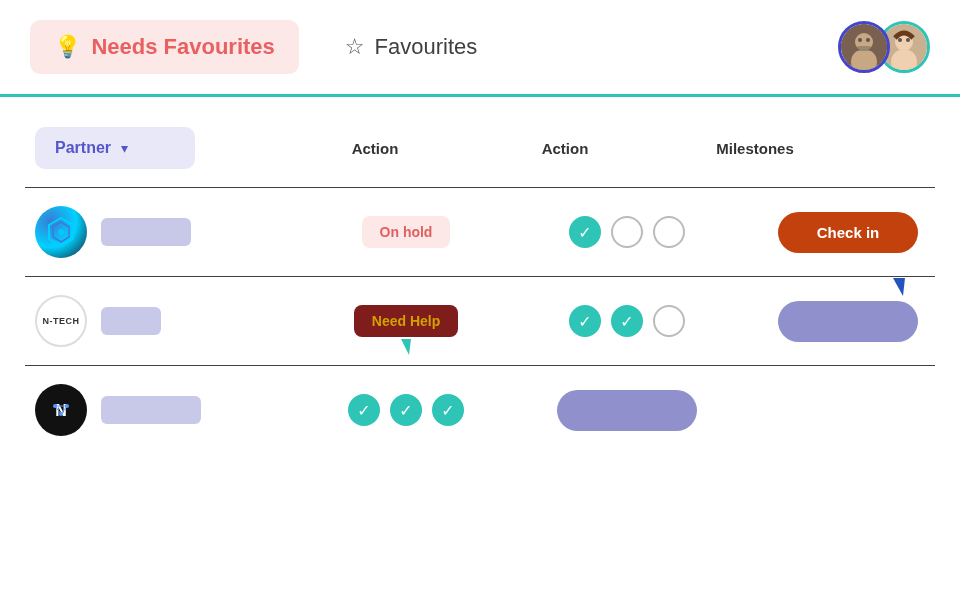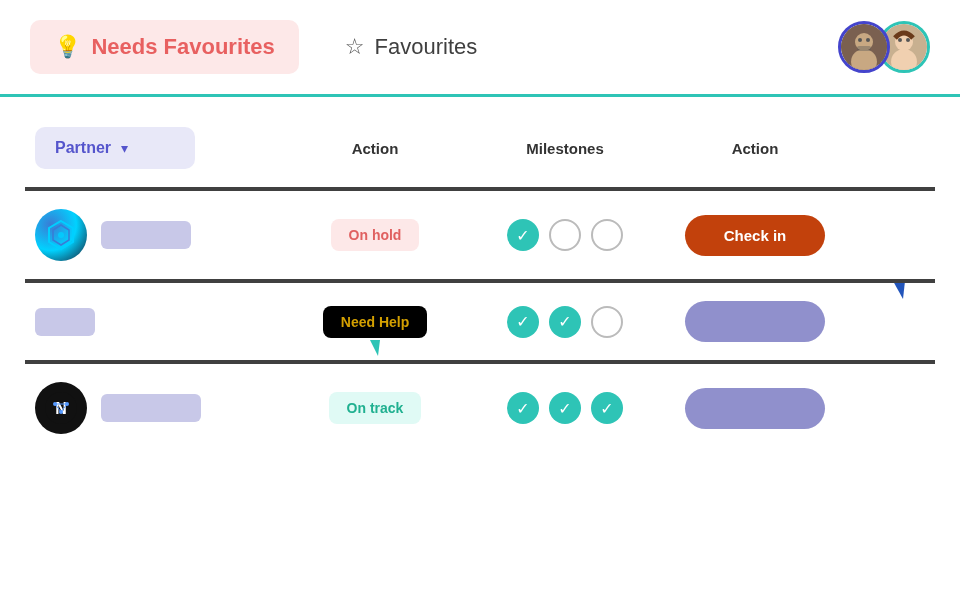--- a/index.html
+++ b/index.html
@@ -150,22 +150,23 @@
       text-align: center;
     }
 
     .col-header.action { text-align: center; }
 
     .table-row {
       display: grid;
       grid-template-columns: 260px 160px 220px 160px;
       align-items: center;
       padding: 18px 10px;
-      border-top: 4px solid #404040;
+      border-top: 1px solid #404040;
       position: relative;
+      gap: 31px;
     }
 
     .partner-cell {
       display: flex;
       align-items: center;
       gap: 14px;
     }
 
     .partner-logo {
       width: 52px;
@@ -214,21 +215,21 @@
       font-size: 14px;
       font-weight: 600;
     }
 
     .status-badge.on-hold {
       background: #fde8e8;
       color: #e06060;
     }
 
     .status-badge.need-help {
-      background: #000000;
+      background: #7f1d1d;
       color: #d4a000;
       text-align: center;
     }
 
     .status-badge.on-track {
       background: #e0faf5;
       color: #20b090;
     }
 
     .milestones-cell {
@@ -333,22 +334,22 @@
 <div class="main-content">
 
   <div class="table-header">
     <div>
       <button class="partner-dropdown">
         <span class="label">Partner</span>
         <span class="chevron">▾</span>
       </button>
     </div>
     <div class="col-header">Action</div>
+    <div class="col-header action">Action</div>
     <div class="col-header">Milestones</div>
-    <div class="col-header action">Action</div>
   </div>
 
   <div class="table-row">
     <div class="partner-cell">
       <div class="partner-logo openai">
         <svg width="32" height="32" viewBox="0 0 32 32">
           <polygon points="16,2 28,9 28,23 16,30 4,23 4,9" fill="none" stroke="#00cfff" stroke-width="2"></polygon>
           <polygon points="16,6 24,11 24,21 16,26 8,21 8,11" fill="none" stroke="#3a7bd5" stroke-width="1.5"></polygon>
           <circle cx="16" cy="16" r="3" fill="#00cfff" opacity="0.8"></circle>
         </svg>
@@ -365,20 +366,23 @@
     </div>
     <div class="action-cell">
       <button class="action-btn check-in">Check in</button>
 
       <div style="position:absolute; right:30px; bottom:-20px; width:0; height:0; border-left:10px solid transparent; border-right:2px solid transparent; border-top:18px solid #2255bb;"></div>
     </div>
   </div>
 
   <div class="table-row" style="position:relative;">
     <div class="partner-cell">
+      <div class="partner-logo ntech" style="font-size:9px; font-weight:900; color:#333; letter-spacing:0.5px;">
+        N-TECH
+      </div>
       <div class="partner-name-bar" style="width:60px;"></div>
     </div>
     <div class="status-cell" style="position:relative;">
       <span class="status-badge need-help">Need Help</span>
       
       <div style="position:absolute; left:50%; bottom:-18px; transform:translateX(-50%); width:0; height:0; border-left:8px solid transparent; border-right:2px solid transparent; border-top:16px solid #2ec4b6;"></div>
     </div>
     <div class="milestones-cell">
       <div class="milestone-check done">✓</div>
       <div class="milestone-check done">✓</div>
@@ -398,23 +402,20 @@
           <circle cx="10" cy="12" r="2" fill="#5599ff"></circle>
           <circle cx="22" cy="12" r="2" fill="#5599ff"></circle>
           <circle cx="16" cy="20" r="2" fill="#5599ff"></circle>
           <line x1="10" y1="12" x2="22" y2="12" stroke="#5599ff" stroke-width="1"></line>
           <line x1="10" y1="12" x2="16" y2="20" stroke="#5599ff" stroke-width="1"></line>
           <line x1="22" y1="12" x2="16" y2="20" stroke="#5599ff" stroke-width="1"></line>
         </svg>
       </div>
       <div class="partner-name-bar" style="width:100px;"></div>
     </div>
-    <div class="status-cell">
-      <span class="status-badge on-track">On track</span>
-    </div>
     <div class="milestones-cell">
       <div class="milestone-check done">✓</div>
       <div class="milestone-check done">✓</div>
       <div class="milestone-check done">✓</div>
     </div>
     <div class="action-cell">
       <button class="action-btn placeholder">&nbsp;</button>
     </div>
   </div>
 

